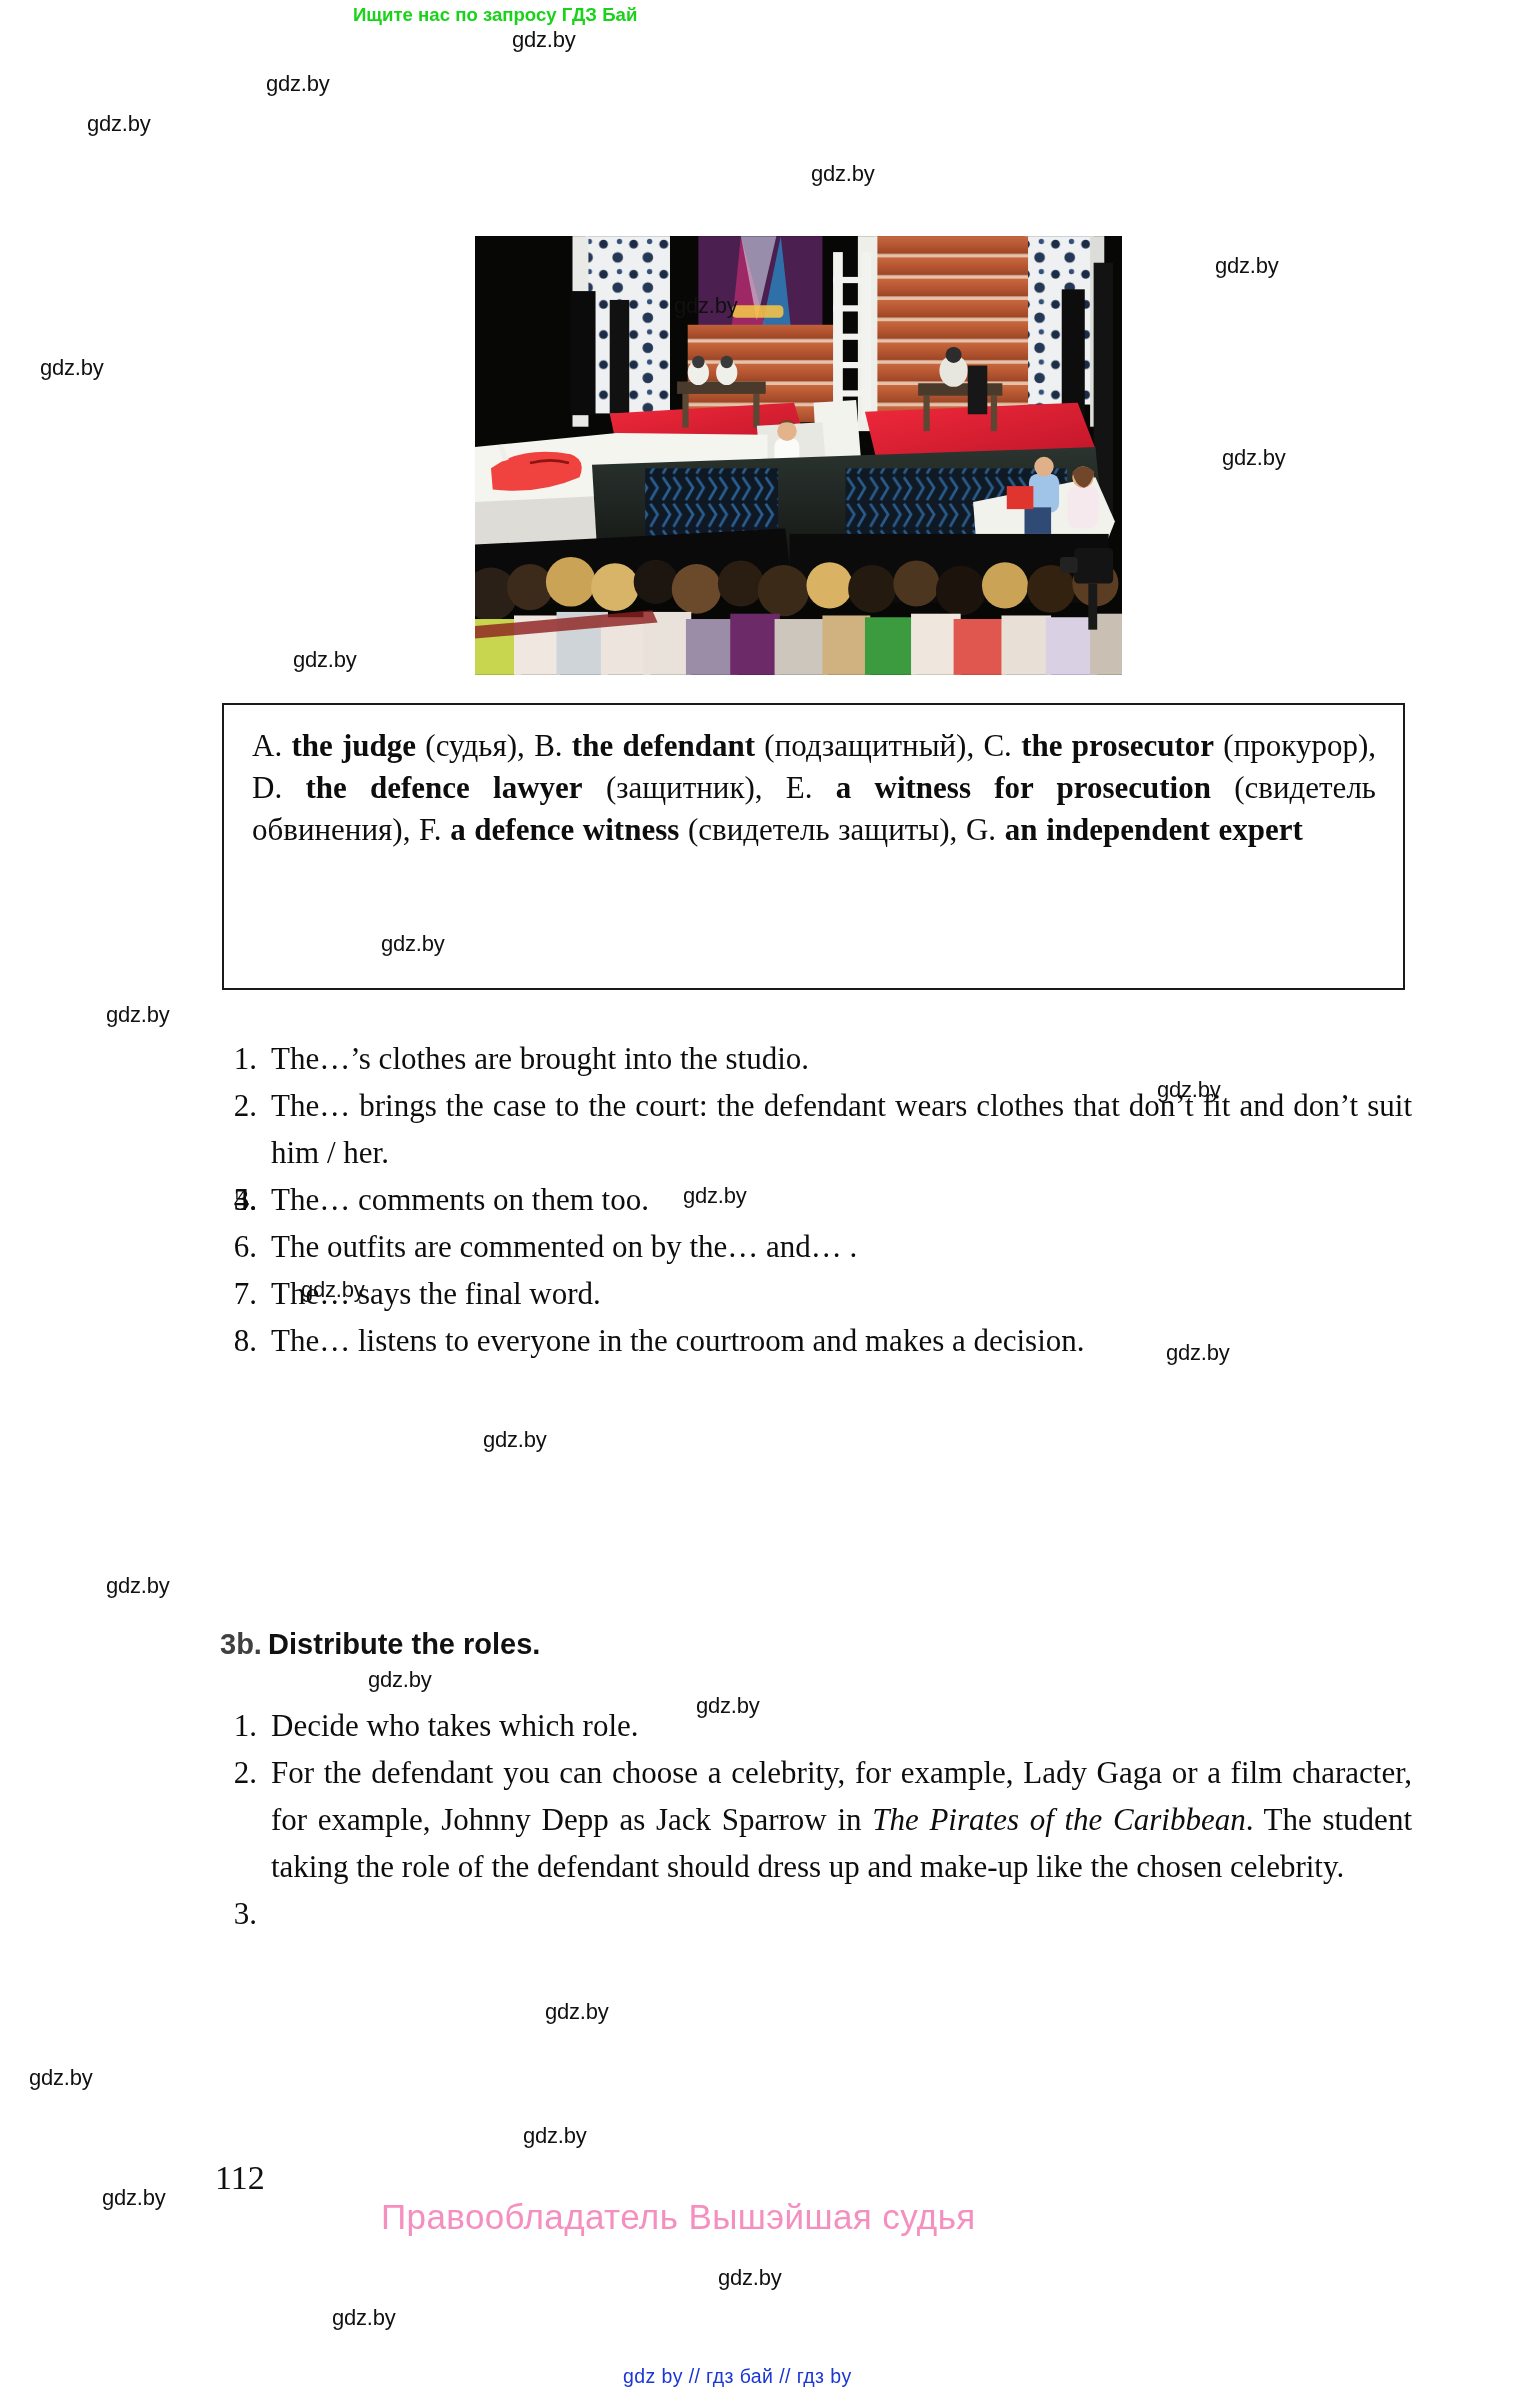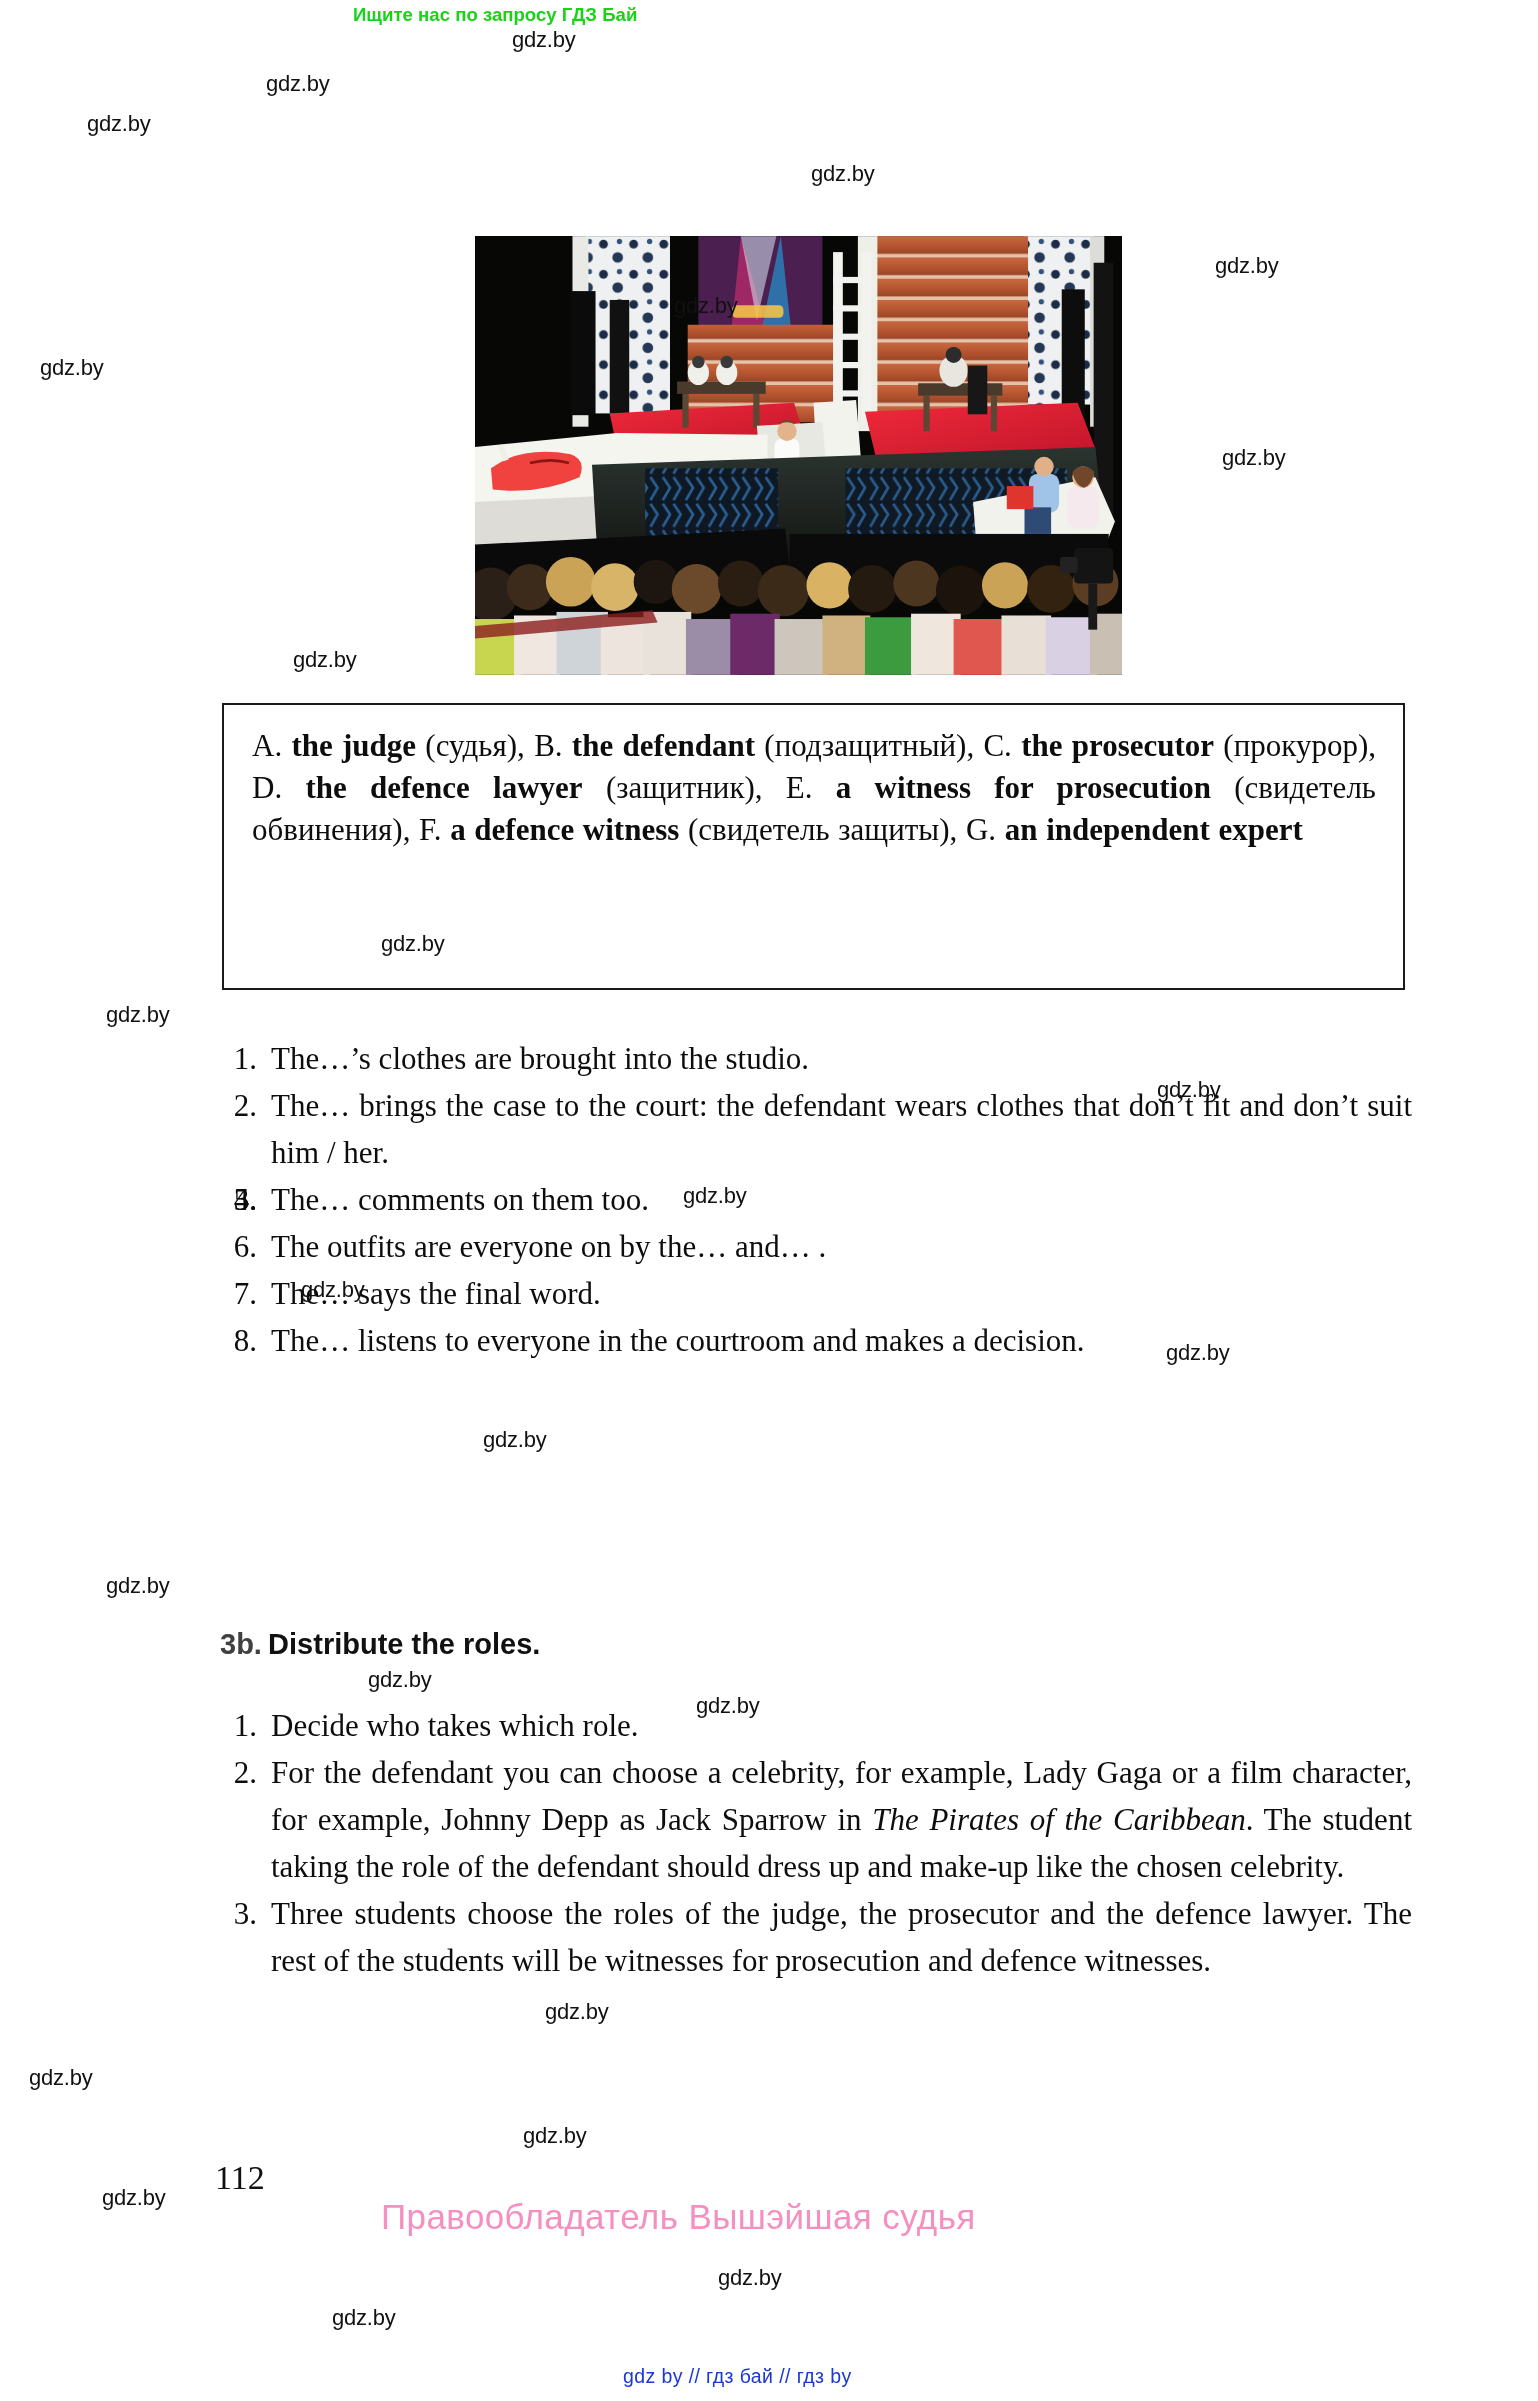--- a/index.html
+++ b/index.html
@@ -324,33 +324,33 @@
   <div id="roles-box">
     <div id="roles-text"><span>A. <b>the judge</b><span> (судья)</span>, </span><span>B. <b>the defendant</b><span> (подзащитный)</span>, </span><span>C. <b>the prosecutor</b><span> (прокурор)</span>, </span><span>D. <b>the defence lawyer</b><span> (защитник)</span>, </span><span>E. <b>a witness for prosecution</b><span> (свидетель обвинения)</span>, </span><span>F. <b>a defence witness</b><span> (свидетель защиты)</span>, </span><span>G. <b>an independent expert</b><span></span></span></div>
   </div>
 
   <div class="olist" id="list3a" style="left:220px; top:1035px; width:1192px;">
       <div class="li"><span class="num">1.</span><span>The…’s clothes are brought into the studio.</span></div>
       <div class="li"><span class="num">2.</span><span>The… brings the case to the court: the defendant wears clothes that don’t fit and don’t suit him / her.</span></div>
       <div class="li"><span class="num">3.</span></div>
       <div class="li"><span class="num">4.</span></div>
       <div class="li"><span class="num">5.</span><span>The… comments on them too.</span></div>
-      <div class="li"><span class="num">6.</span><span>The outfits are everyone on by the… and… .</span></div>
+      <div class="li"><span class="num">6.</span><span>The outfits are commented on by the… and… .</span></div>
       <div class="li"><span class="num">7.</span><span>The… says the final word.</span></div>
       <div class="li"><span class="num">8.</span><span>The… listens to everyone in the courtroom and makes a decision.</span></div>
     </div>
 
   <div id="head3b">
     <span class="tag">3b.</span><span class="ttl">Distribute the roles.</span>
   </div>
 
   <div class="olist" id="list3b" style="left:220px; top:1702px; width:1192px;">
       <div class="li"><span class="num">1.</span><span>Decide who takes which role.</span></div>
       <div class="li"><span class="num">2.</span><span>For the defendant you can choose a celebrity, for example, Lady Gaga or a film character, for example, Johnny Depp as Jack Sparrow in <i>The Pirates of the Caribbean</i>. The student taking the role of the defendant should dress up and make-up like the chosen celebrity.</span></div>
-      <div class="li"><span class="num">3.</span><span>Three students choose the roles of the judge, the prosecutor and the defence lawyer. The rest of the students will be witnesses for prosecution and defence witnesses.</span></div>
+      <div class="li"><span class="num">3.</span></div>
     </div>
 
   <div id="pageno">112</div>
 
   <div class="copyright" style="left:381px; top:2197px;">Правообладатель Вышэйшая судья</div>
 
   <div class="footlinks" style="left:623px; top:2365px;">gdz by  //  гдз бай  //  гдз by</div>
 
   <div id="wm-layer">
       <div class="wm" style="left:512px; top:26.6px;">gdz.by</div>

